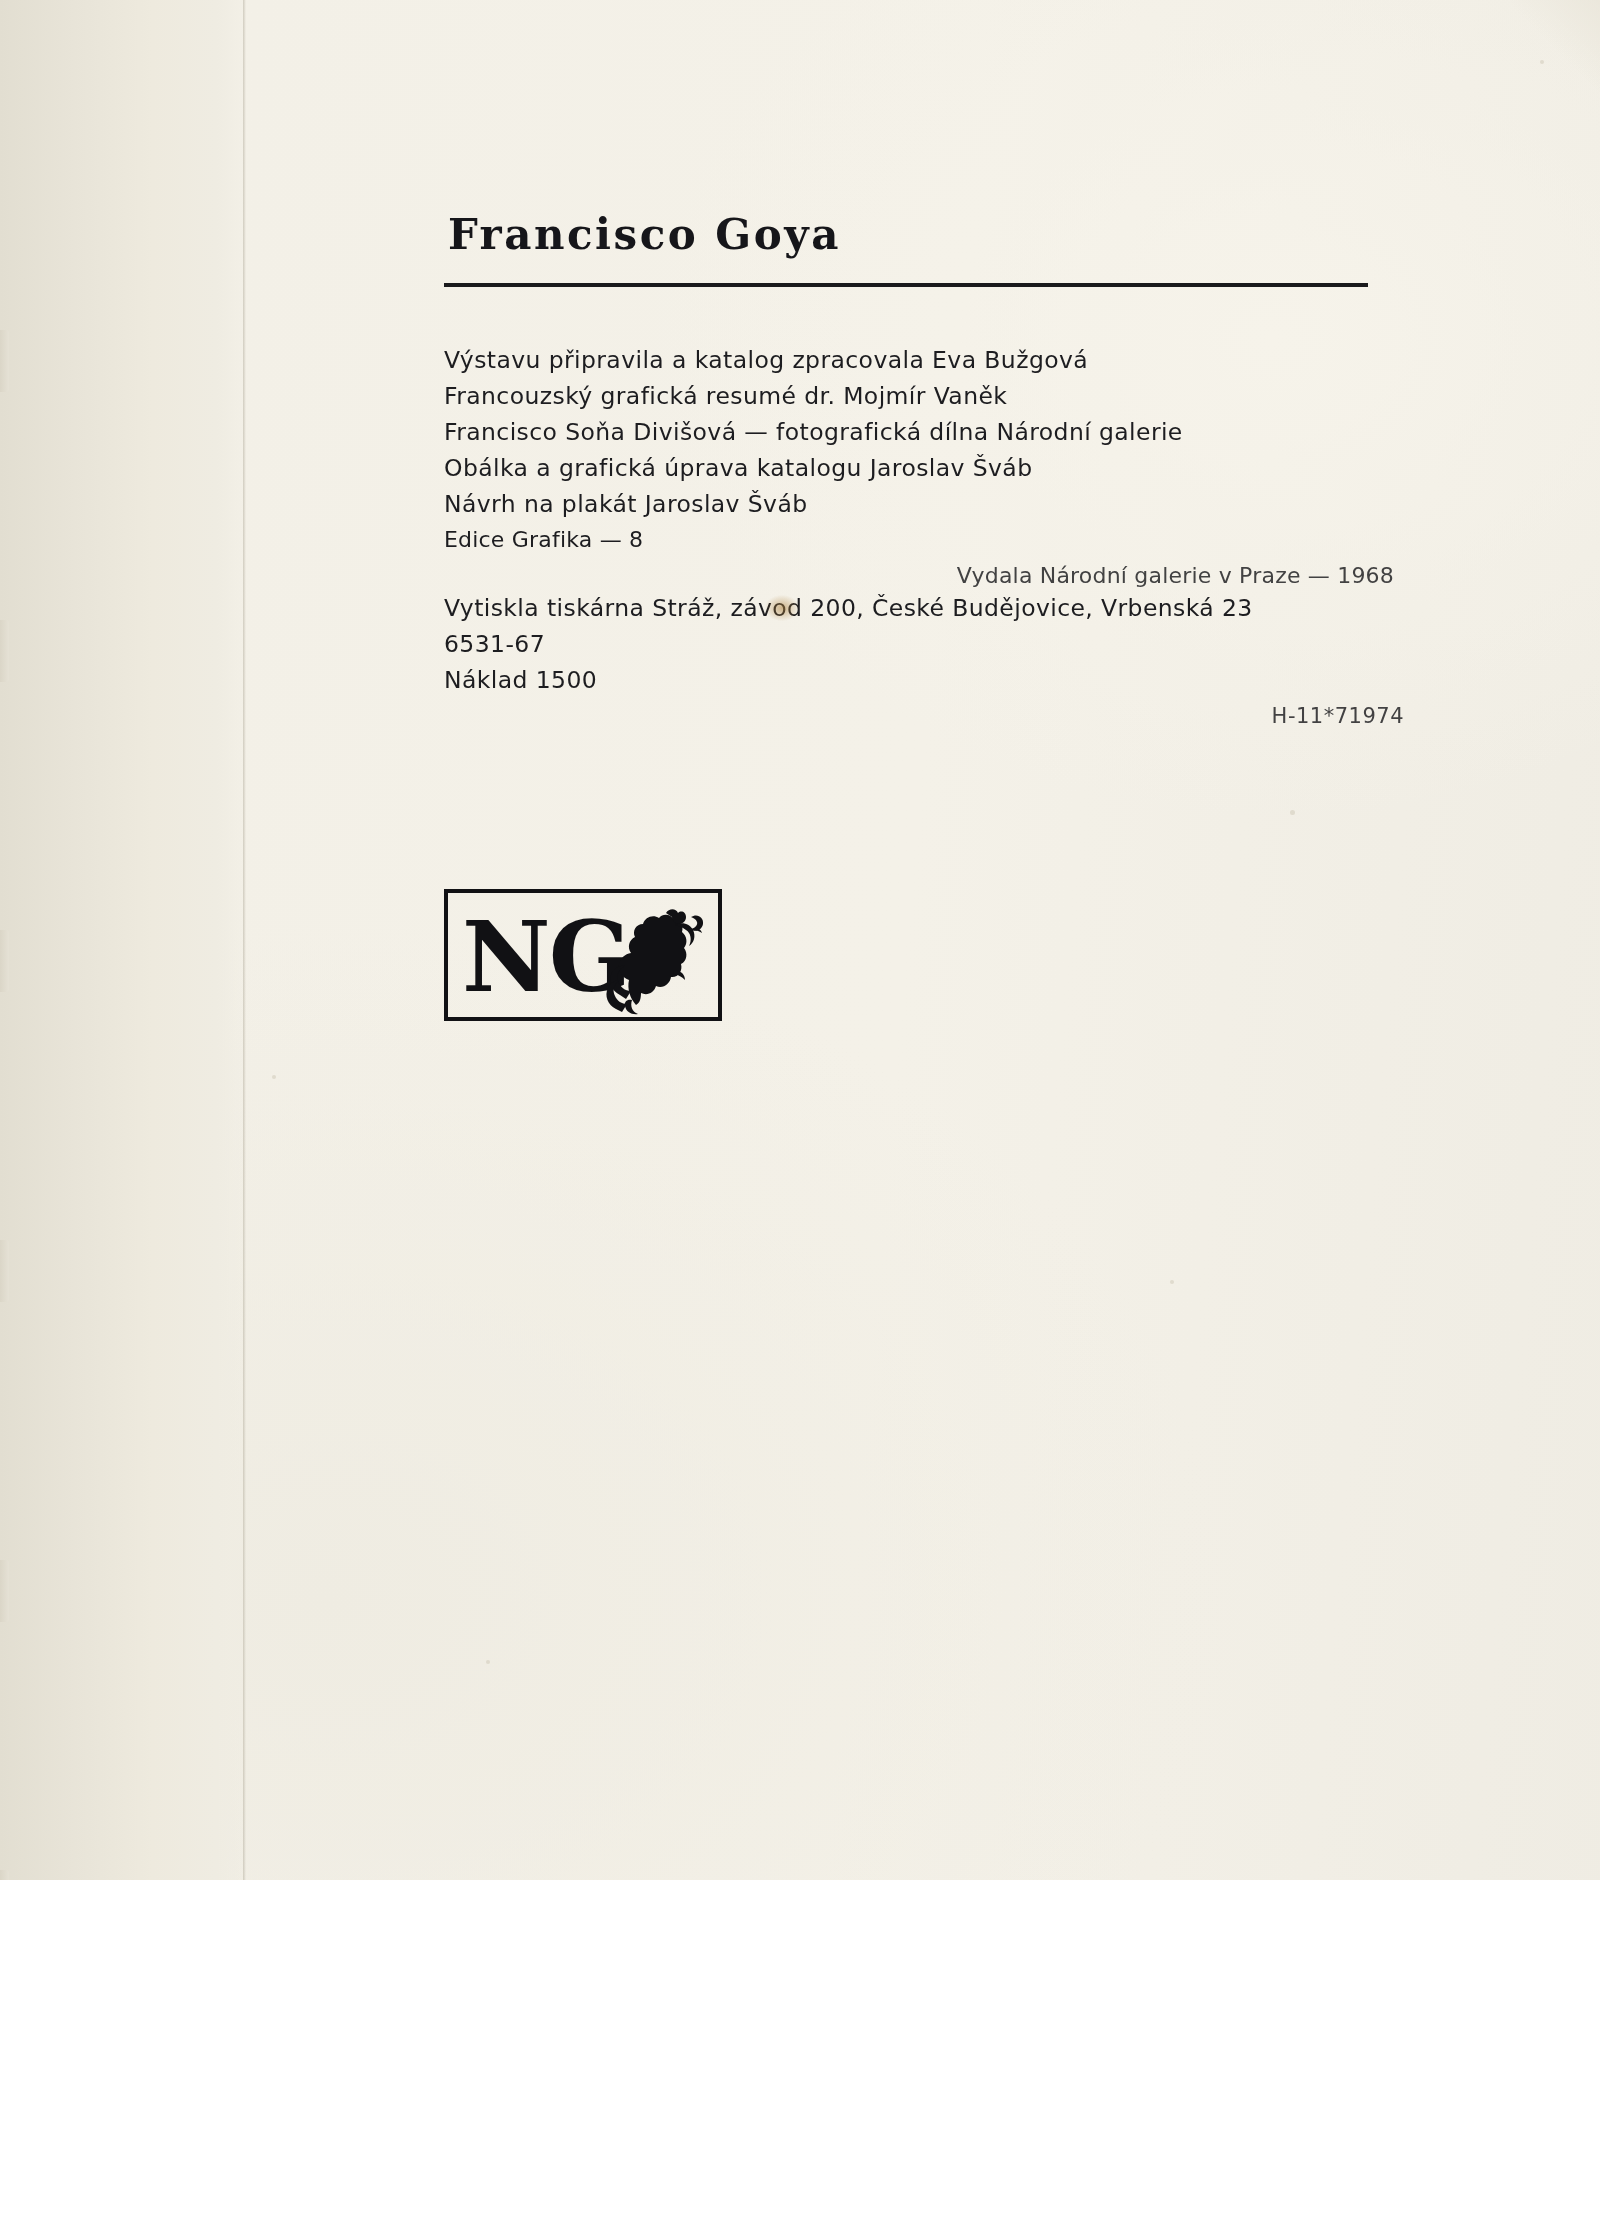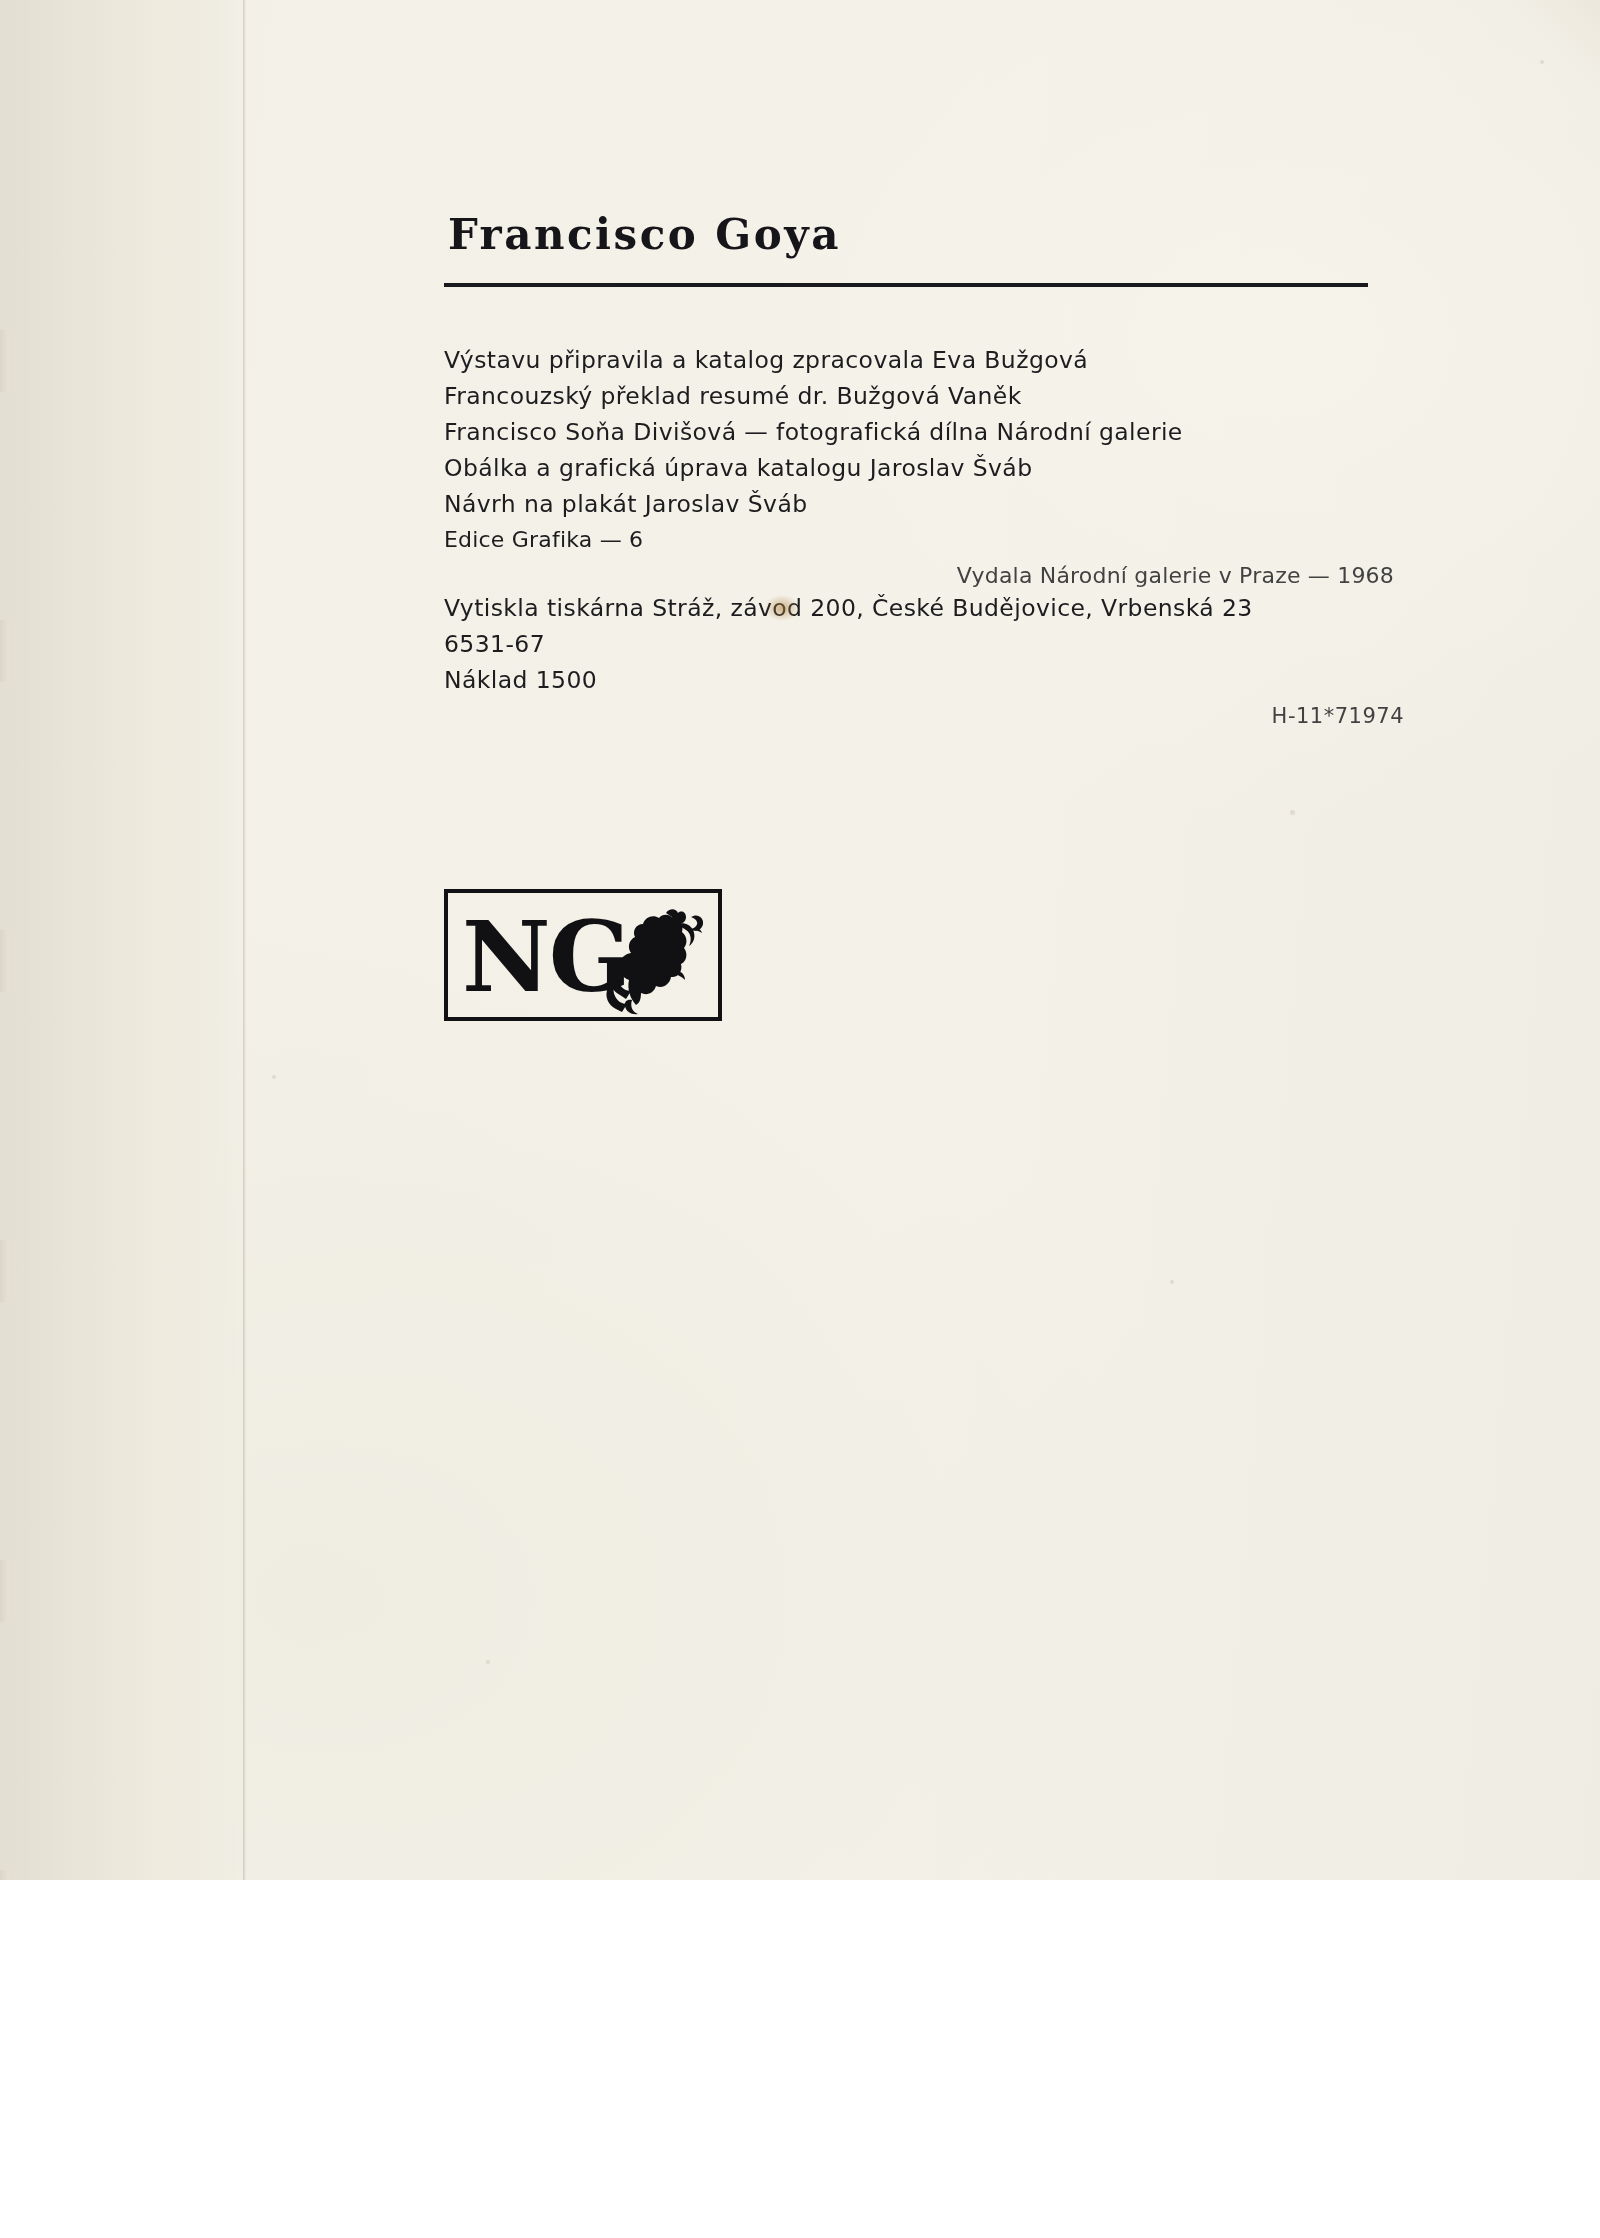--- a/index.html
+++ b/index.html
@@ -186,25 +186,25 @@
   <div class="speck" style="left:272px; top:1075px; width:4px; height:4px;"></div>
 
   <div class="corner-fold"></div>
 
   <h1 class="doc-title">Francisco Goya</h1>
 
   <div class="rule"></div>
 
   <div class="block-a">
     <div class="line">Výstavu připravila a katalog zpracovala Eva Bužgová</div>
-    <div class="line">Francouzský překlad resumé dr. Bužgová Vaněk</div>
+    <div class="line">Francouzský grafická resumé dr. Mojmír Vaněk</div>
     <div class="line">Francisco Soňa Divišová — fotografická dílna Národní galerie</div>
     <div class="line">Obálka a grafická úprava katalogu Jaroslav Šváb</div>
     <div class="line">Návrh na plakát Jaroslav Šváb</div>
-    <div class="line small">Edice Grafika — 6</div>
+    <div class="line small">Edice Grafika — 8</div>
     <div class="line small fade">Vydala Národní galerie v Praze — 1968</div>
   </div>
 
   <div class="block-b">
     <div class="line">Vytiskla tiskárna Stráž, závod 200, České Budějovice, Vrbenská 23</div>
     <div class="line">6531-67</div>
     <div class="line">Náklad 1500</div>
     <div class="line tiny fade">H-11*71974</div>
   </div>
 

